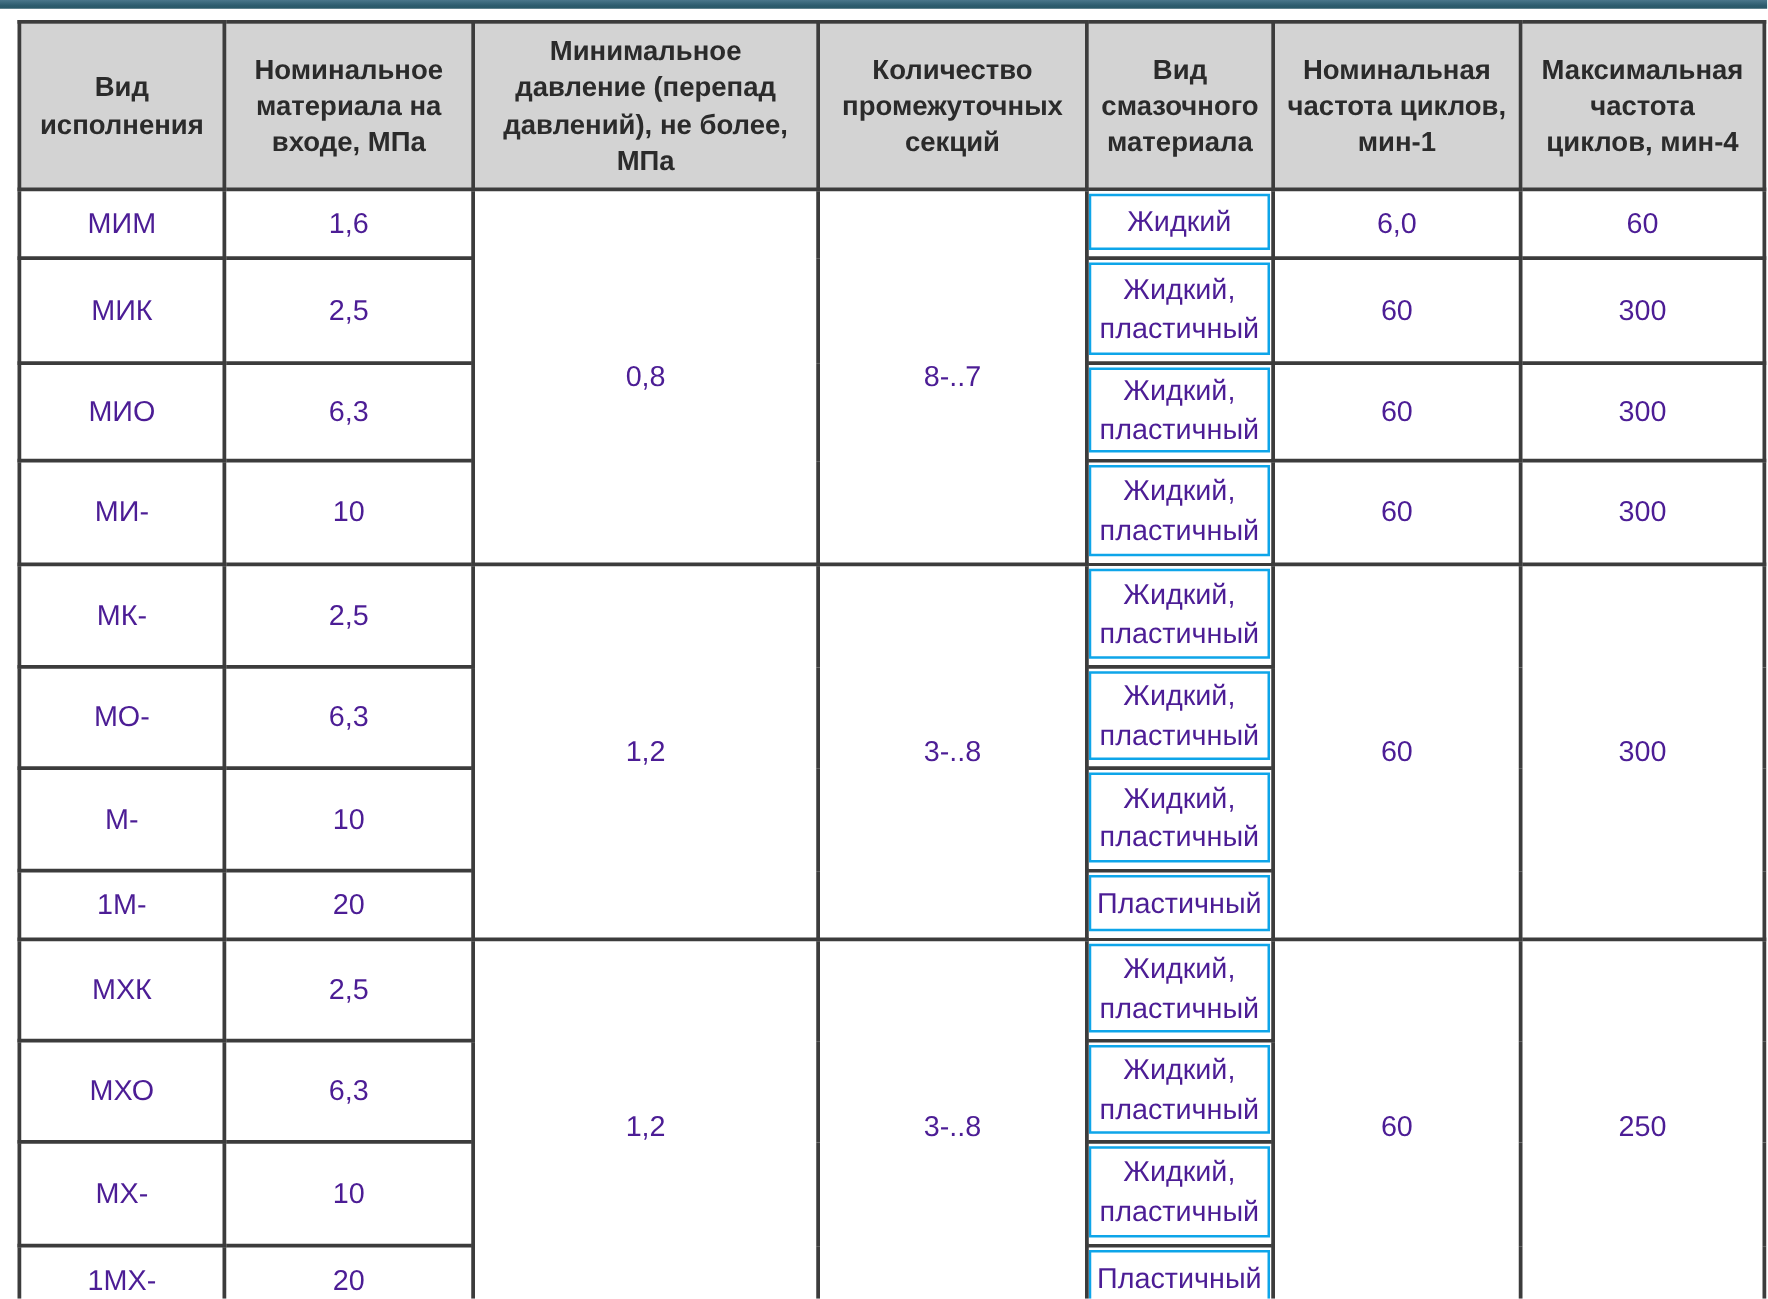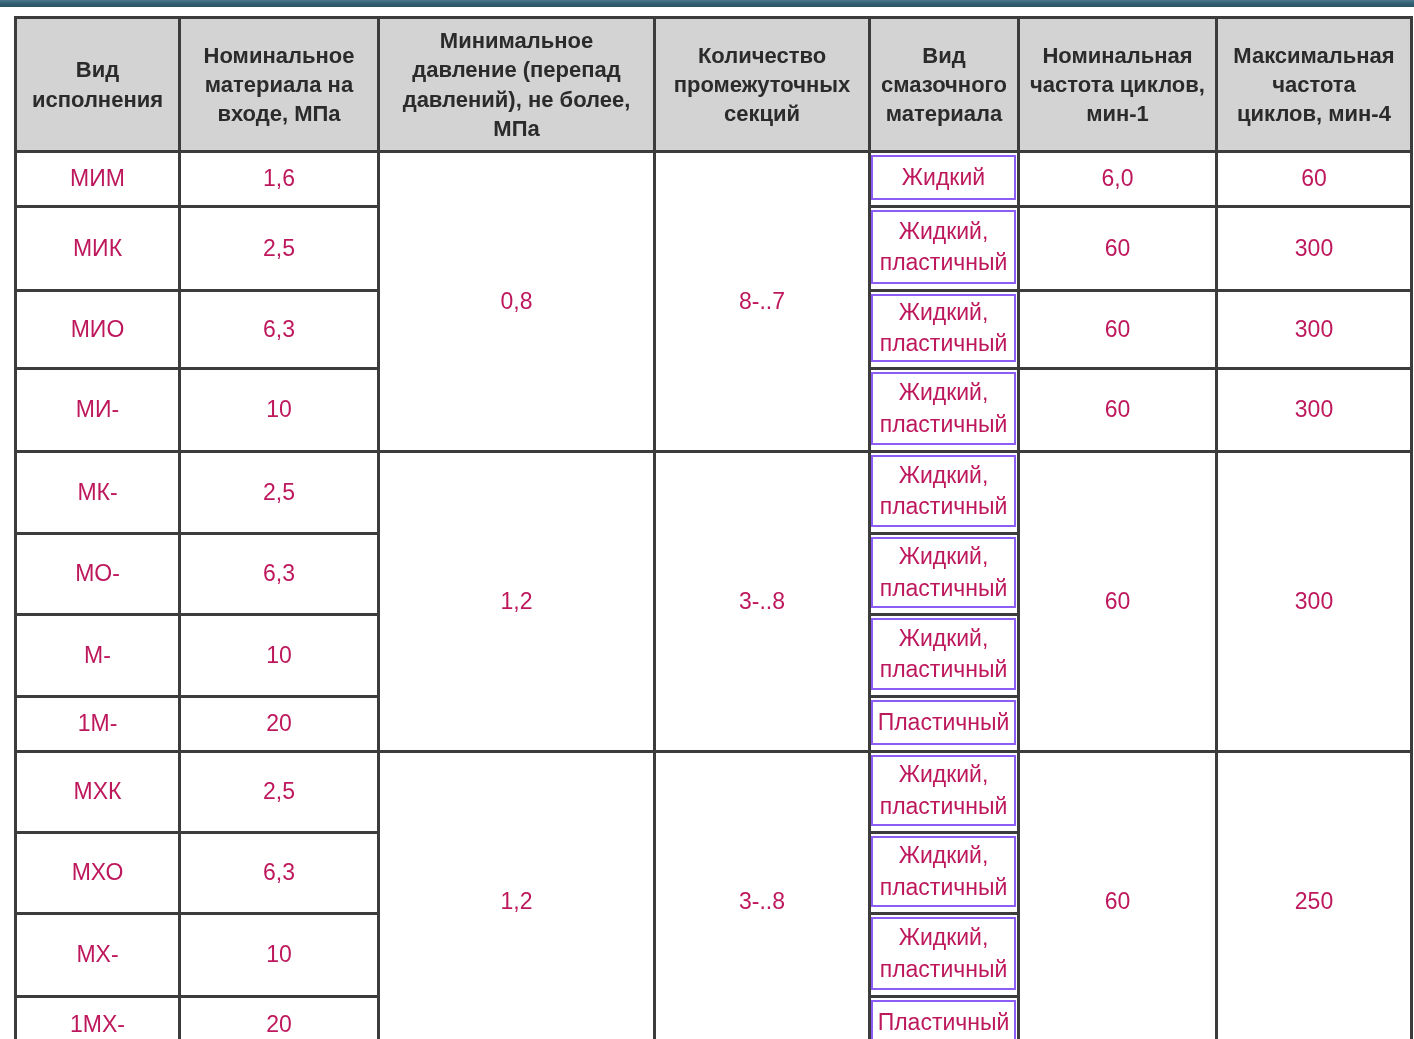--- a/index.html
+++ b/index.html
@@ -28,37 +28,37 @@
     color:#2b2b2b;
     font-size:22px;
     font-weight:bold;
     text-align:center;
     vertical-align:middle;
     line-height:1.32;
     padding:4px 10px;
   }
   th.pad-lg { padding:4px 22px; }
   table.spec td {
-    color:#be185d;
+    color:#4c1d95;
     font-size:23px;
     text-align:center;
     vertical-align:middle;
     line-height:1.3;
     padding:2px 6px;
     background:#ffffff;
   }
   td.type-col { text-align:left; padding-left:17px; }
   
   td.lub {
     border-top:none; border-bottom:none;
     position:relative; padding:0;
   }
   .lub-box {
     position:absolute; left:0; right:1px; top:2px; bottom:5px;
-    border:2px solid #8b5cf6;
+    border:2px solid #0ea5e9;
     display:flex; align-items:center; justify-content:center;
     text-align:center; line-height:1.35;
     padding:17px 4px;
   }
 </style>
 </head>
 <body>
 
 <div class="page">
   <div class="top-bar"></div>

